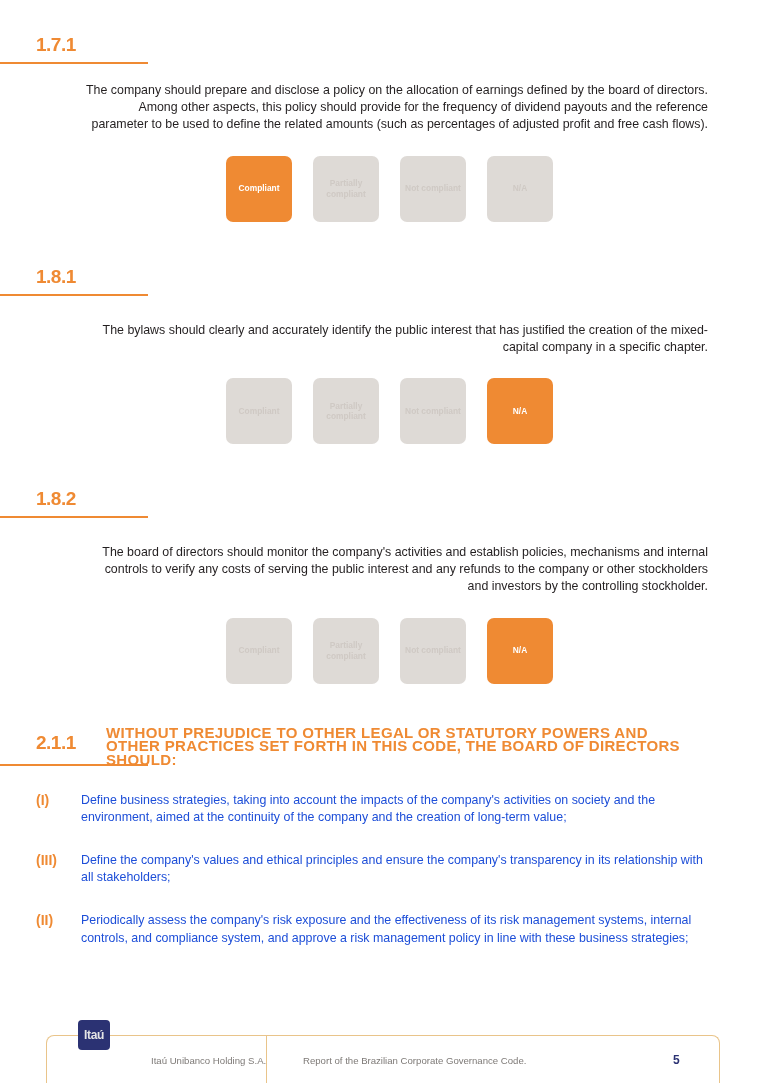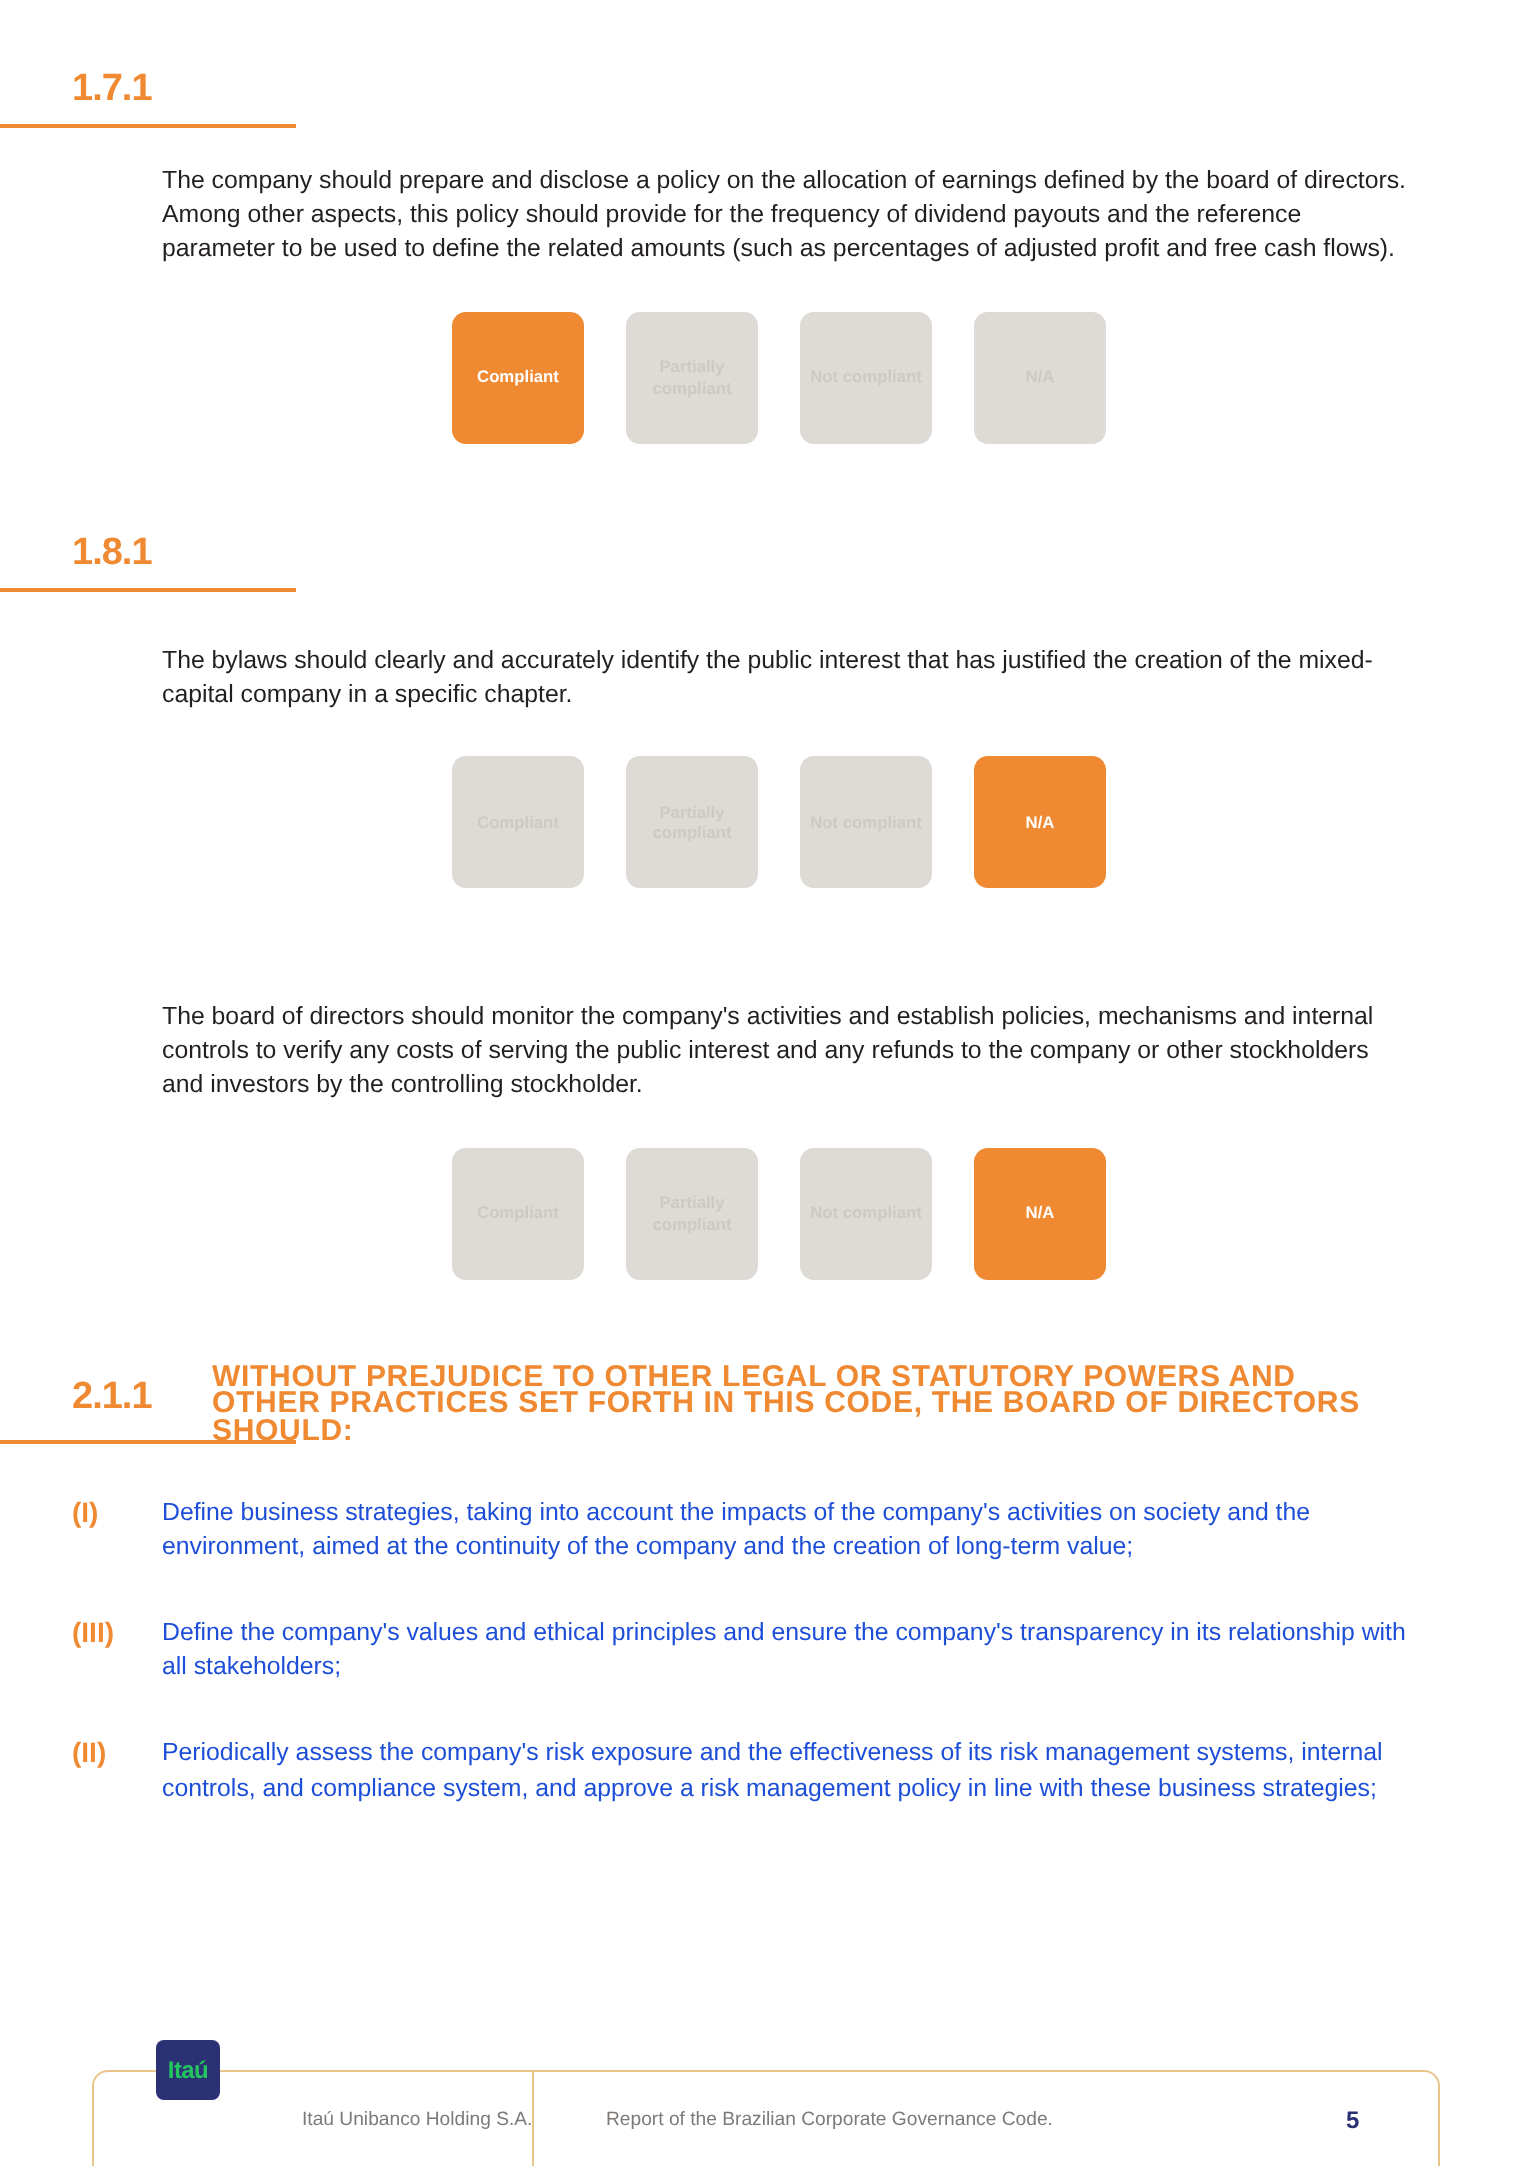--- a/index.html
+++ b/index.html
@@ -47,21 +47,21 @@
     background: #ef8a33;
   }
 
   
   .para {
     margin: 0;
     padding: 0 58px 0 81px;
     font-size: 12.4px;
     line-height: 17.2px;
     color: #231f20;
-    text-align: left;
+    text-align: right;
   }
 
   
   .options {
     display: flex;
     gap: 21px;
     padding-left: 226px;
     margin-top: 22px;
   }
   .opt {
@@ -155,21 +155,21 @@
     position: absolute;
     left: 31px;
     top: -16px;
     width: 32px;
     height: 30px;
     background: #2b3273;
     border-radius: 4px;
     display: flex;
     align-items: center;
     justify-content: center;
-    color: #22c55e;
+    color: #e5e5e5;
     font-size: 12px;
     font-weight: bold;
     letter-spacing: -0.3px;
   }
   .footer-div {
     position: absolute;
     top: 0;
     width: 1px;
     height: 48px;
     background: #e9c48a;
@@ -227,20 +227,24 @@
     <p class="para">The bylaws should clearly and accurately identify the public interest that has justified the creation of the mixed-capital company in a specific chapter.</p>
     <div class="options">
       <div class="opt off">Compliant</div>
       <div class="opt off">Partially compliant</div>
       <div class="opt off">Not compliant</div>
       <div class="opt on">N/A</div>
     </div>
   </div>
 
   <div class="block" style="padding-top:30px;">
+    <div class="section-head">
+      <div class="section-num">1.8.2</div>
+      <div class="section-rule"></div>
+    </div>
     <div class="spacer-sm" style="height:26px;"></div>
     <p class="para">The board of directors should monitor the company's activities and establish policies, mechanisms and internal controls to verify any costs of serving the public interest and any refunds to the company or other stockholders and investors by the controlling stockholder.</p>
     <div class="options">
       <div class="opt off">Compliant</div>
       <div class="opt off">Partially compliant</div>
       <div class="opt off">Not compliant</div>
       <div class="opt on">N/A</div>
     </div>
   </div>
 

